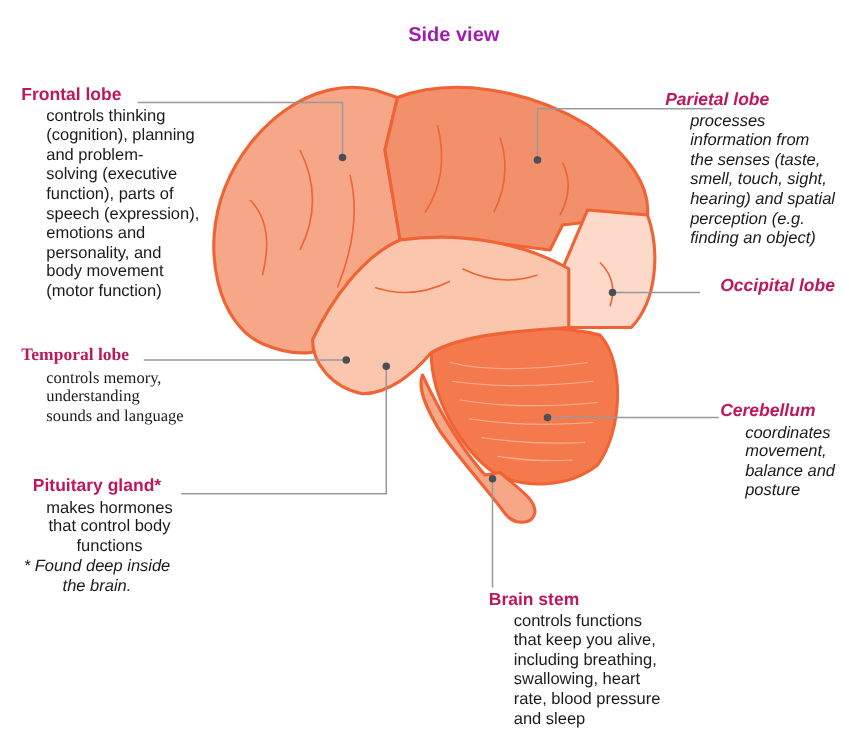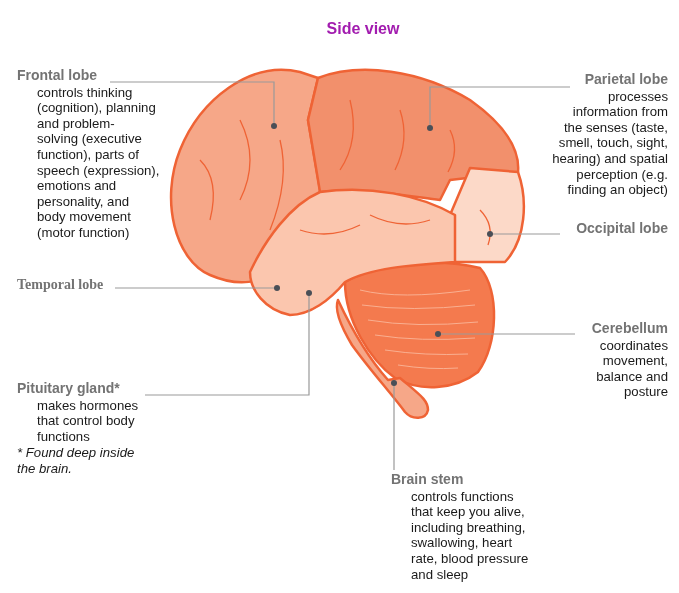--- a/index.html
+++ b/index.html
@@ -1,21 +1,21 @@
 <!DOCTYPE html>
 <html><head>
 <meta charset="utf-8">
 <style>
   html,body{margin:0;padding:0;background:#fff;}
   body{width:679px;height:593px;position:relative;overflow:hidden;font-family:"Liberation Sans",sans-serif;color:#1a1a1a;}
   .title{position:absolute;left:0;width:654px;top:20px;text-align:center;font-weight:bold;font-size:16px;color:#a21caf;margin-left:36px;}
   .lbl{position:absolute;font-size:13.2px;line-height:15.6px;}
-  .lbl .h{font-weight:bold;color:#737373;font-size:14px;display:block;margin-bottom:1px;}
+  .lbl .h{font-weight:bold;color:#be185d;font-size:14px;display:block;margin-bottom:1px;}
   .lbl .d{display:block;white-space:pre-line;margin-left:20px;}
-  .lbl.r{text-align:right;}
+  .lbl.r{font-style:italic;}
   .note{font-style:italic;display:block;white-space:pre-line;margin-top:1px;}
   svg.brain{position:absolute;left:0;top:0;}
 </style>
 </head>
 <body>
 
 <div class="title">Side view</div>
 
 <svg class="brain" width="679" height="593" viewBox="0 0 679 593">
   <g stroke="#ef6335" stroke-width="2.5" stroke-linejoin="round">
@@ -82,22 +82,25 @@
 solving (executive
 function), parts of
 speech (expression),
 emotions and
 personality, and
 body movement
 (motor function)</span>
 </div>
 <div class="lbl" style="left:17px;top:277px;font-family:Liberation Serif, serif;">
   <span class="h">Temporal lobe</span>
+  <span class="d">controls memory,
+understanding
+sounds and language</span>
 </div>
-<div class="lbl" style="left:17px;top:381px;">
+<div class="lbl" style="left:17px;top:381px;text-align:center;">
   <span class="h">Pituitary gland*</span>
   <span class="d">makes hormones
 that control body
 functions</span>
   <span class="note">* Found deep inside
   the brain.</span>
 </div>
 <div class="lbl r" style="right:11px;top:72px;">
   <span class="h">Parietal lobe</span>
   <span class="d">processes

